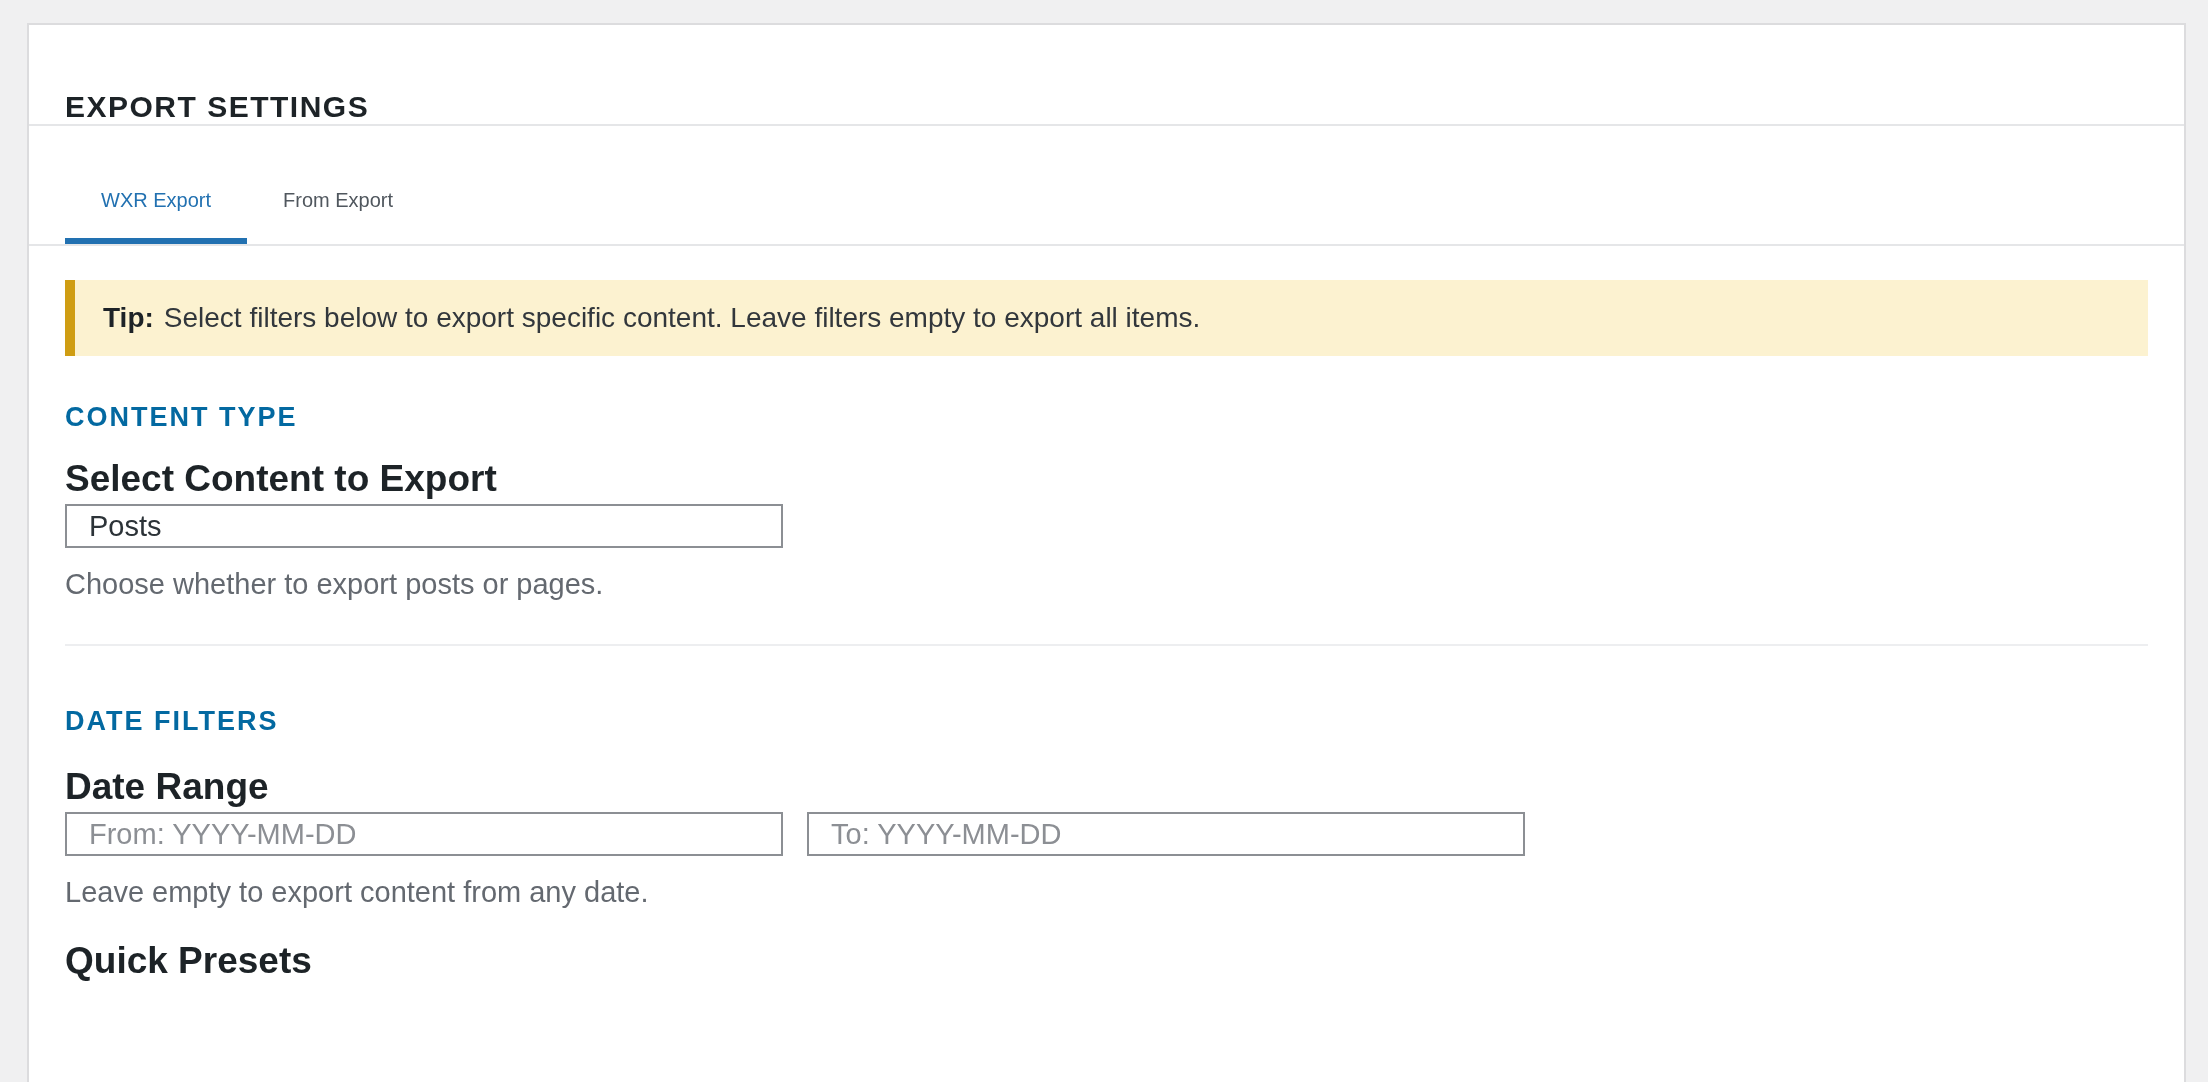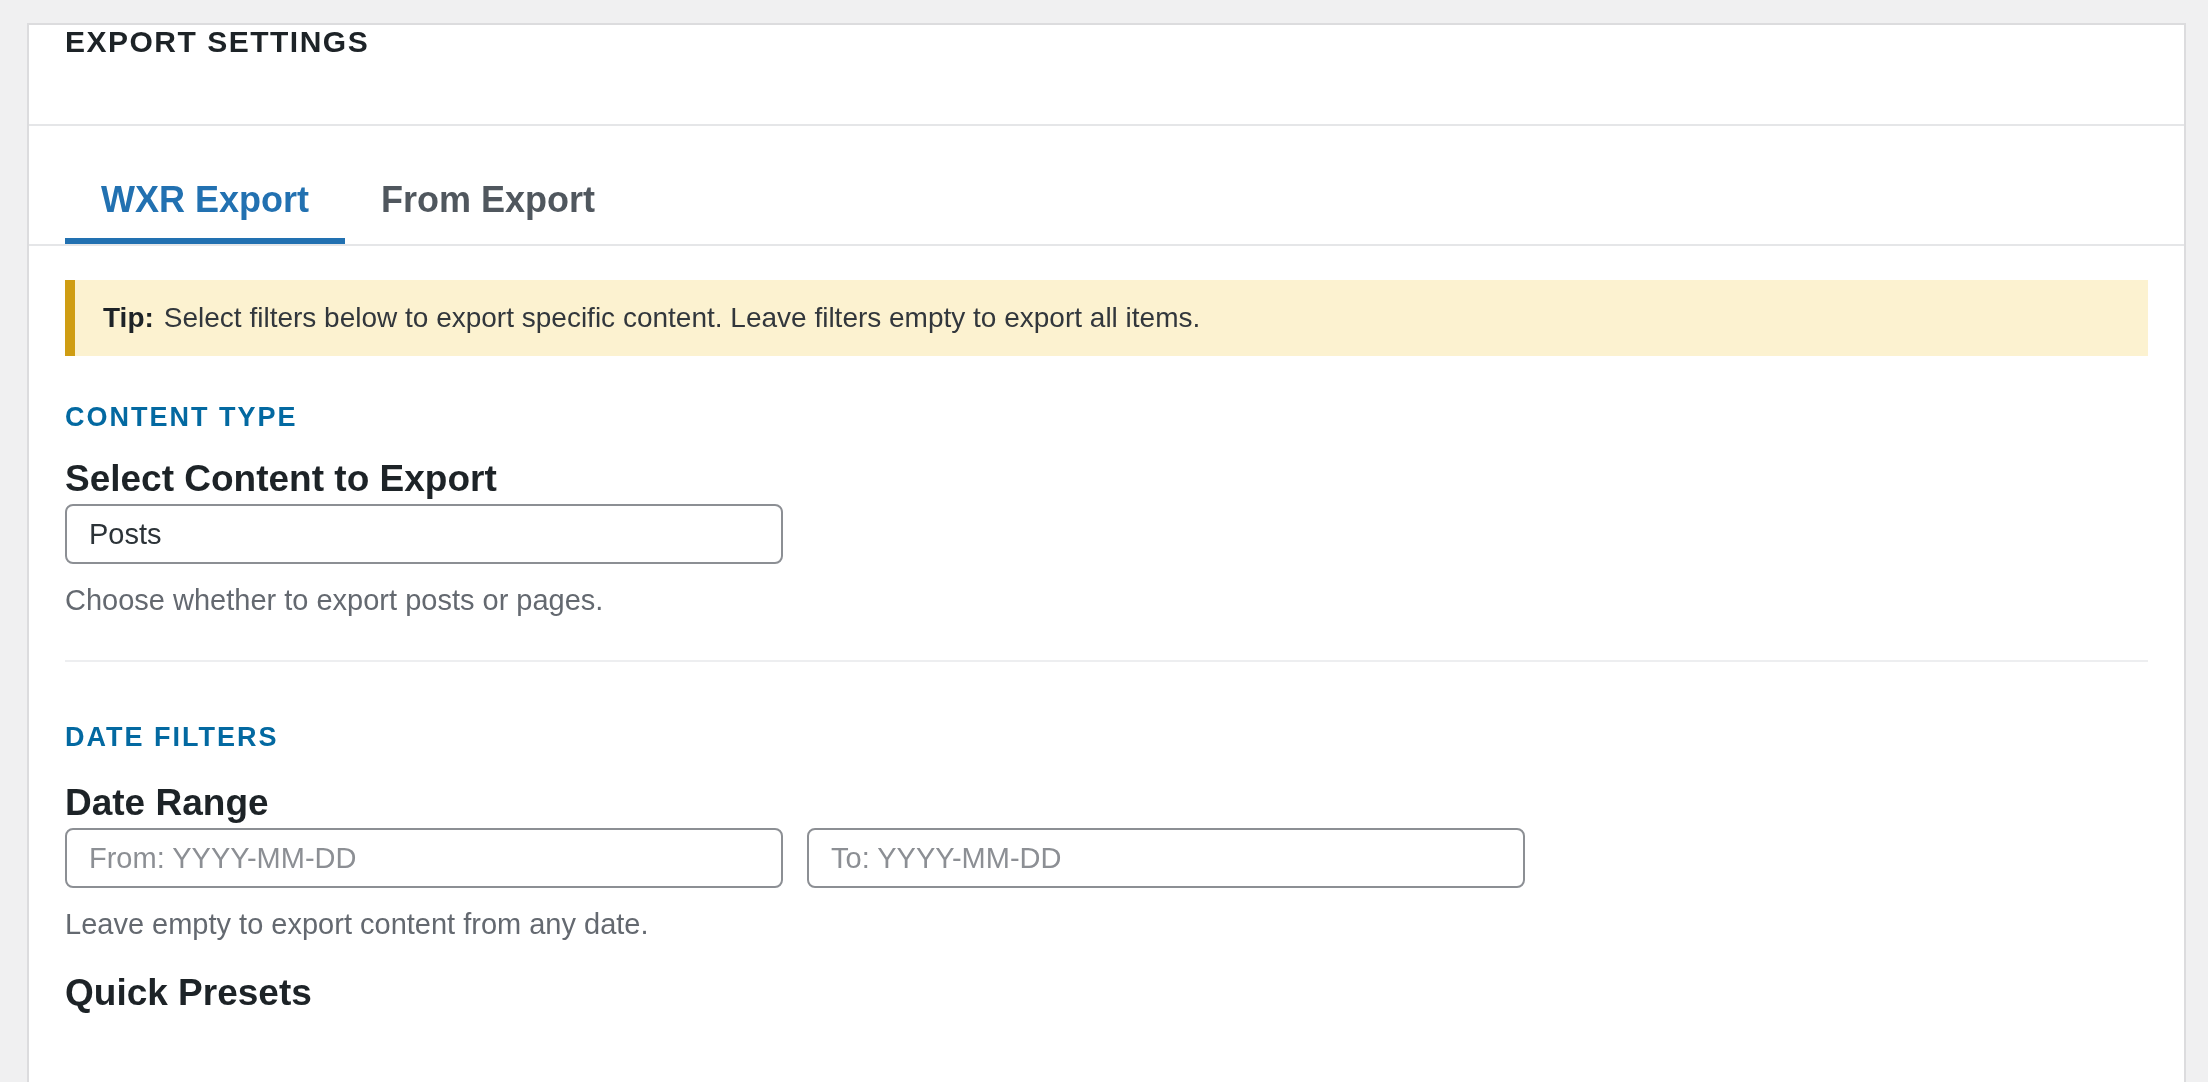--- a/index.html
+++ b/index.html
@@ -17,42 +17,42 @@
     left: 27px;
     top: 23px;
     width: 2159px;
     height: 1200px;
     background: #ffffff;
     border: 2px solid #dcdcde;
   }
   .card-header {
     height: 101px;
     display: flex;
-    align-items: flex-start;
+    align-items: flex-end;
     padding: 0 36px;
     border-bottom: 2px solid #e5e6e8;
   }
   .card-title {
     font-size: 30px;
     font-weight: 700;
     letter-spacing: 1.5px;
     color: #1d2327;
   }
   .tabs {
     display: flex;
     padding: 36px 36px 0 36px;
     border-bottom: 2px solid #e5e6e8;
   }
   .tab {
     padding: 0 36px;
     height: 82px;
     display: flex;
     align-items: center;
-    font-size: 36px;
-    font-weight: 700;
+    font-size: 20px;
+    font-weight: 400;
     color: #50575e;
     border-bottom: 6px solid transparent;
     cursor: pointer;
     white-space: nowrap;
     text-align: center;
   }
   .tab.active {
     color: #2271b1;
     border-bottom-color: #2271b1;
   }
@@ -85,24 +85,24 @@
     font-weight: 700;
     color: #1d2327;
     line-height: 38px;
     margin: 0 0 6px 0;
   }
   .mt-label-a { margin-top: 28px; }
   .mt-label-b { margin-top: 32px; }
   .control {
     display: block;
     width: 718px;
-    height: 60px;
+    height: 44px;
     background: #ffffff;
     border: 2px solid #8c8f94;
-    border-radius: 8px;
+    border-radius: 0;
     padding: 0 22px;
     font-size: 29px;
     color: #2c3338;
     font-family: "Liberation Sans", sans-serif;
     appearance: none;
     -webkit-appearance: none;
     outline: none;
   }
   input.control::placeholder { color: #8c8f94; opacity: 1; }
   .date-row { display: flex; gap: 24px; }

